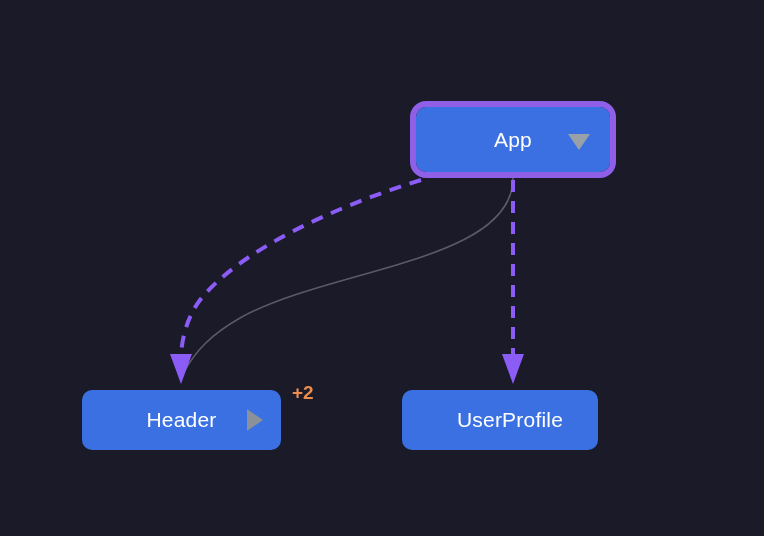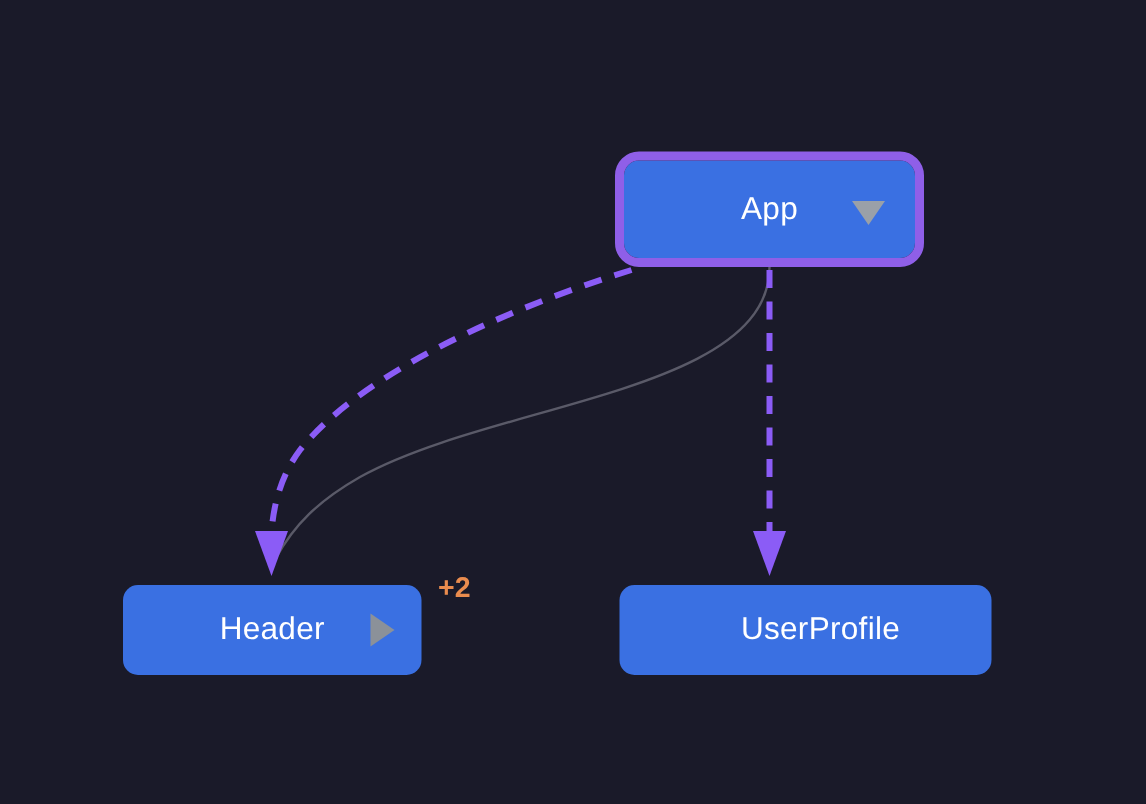--- a/index.html
+++ b/index.html
@@ -111,17 +111,17 @@
     <span class="node-label">Header</span>
     <span class="toggle right"></span>
   </div>
 
   <div class="node selected" style="left:410px; top:101px; width:206px; height:77px;">
     <span class="node-label">App</span>
     <span class="toggle down"></span>
   </div>
   <span class="badge" style="left:292px; top:382px;">+2</span>
 
-  <div class="node" style="left:413px; top:390px; width:248px; height:60px;padding-left:20px;">
+  <div class="node" style="left:402px; top:390px; width:196px; height:60px;padding-left:20px;">
     <span class="node-label">UserProfile</span>
   </div>
 
 </div>
 
 </body></html>

